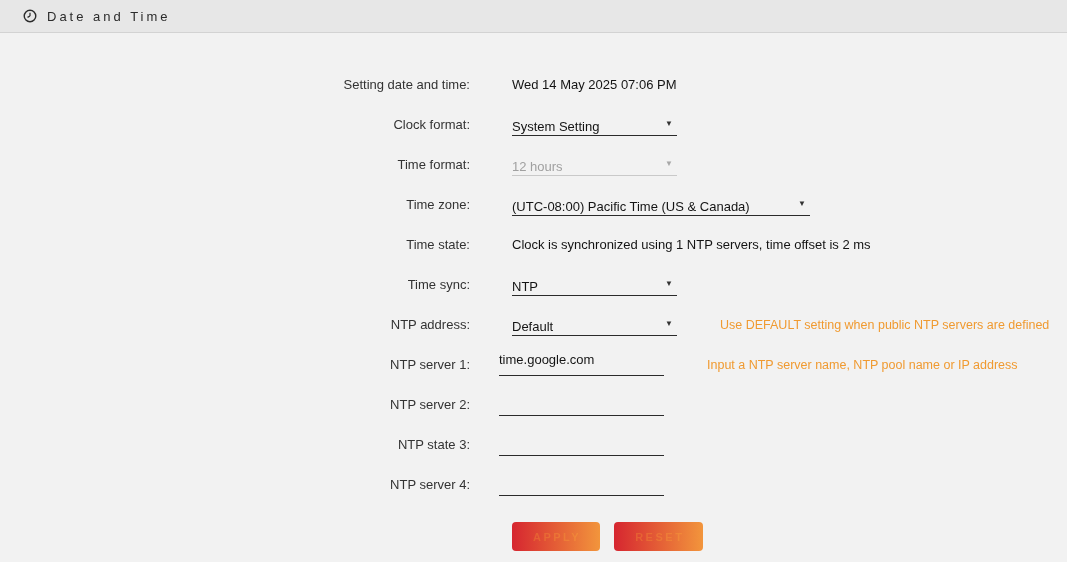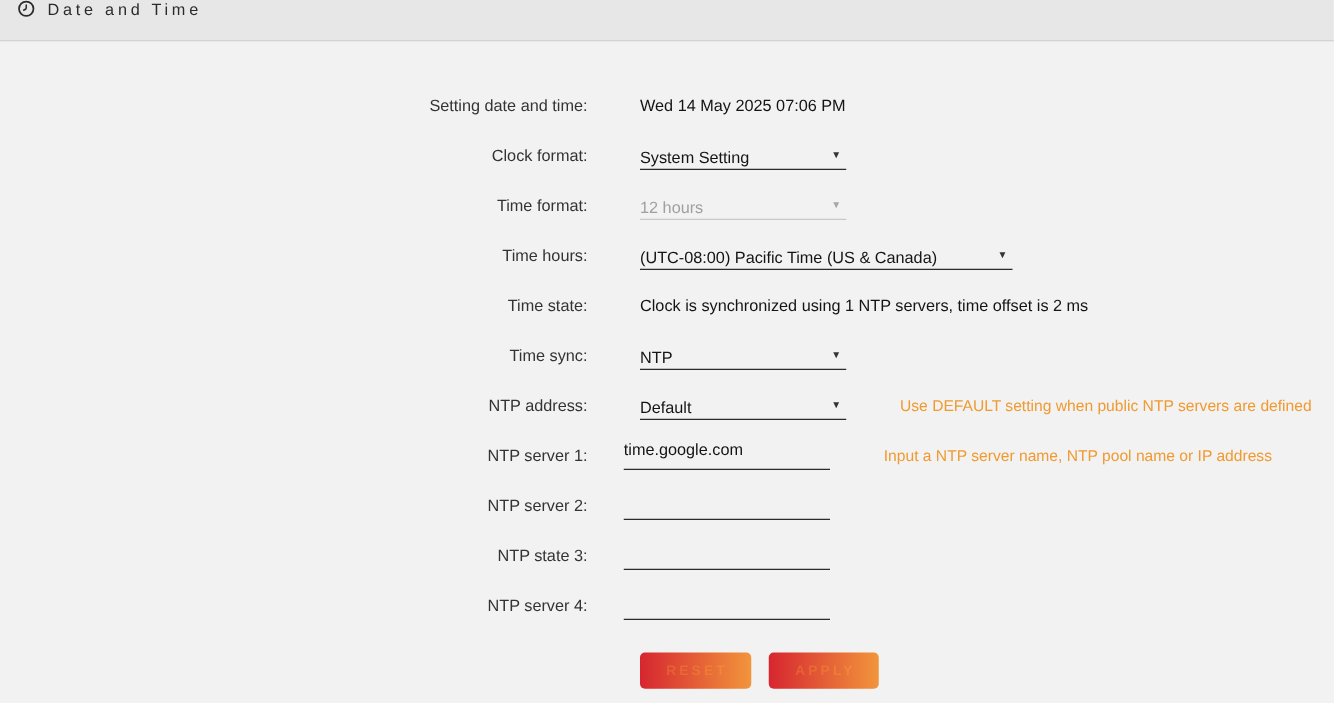--- a/index.html
+++ b/index.html
@@ -8,21 +8,22 @@
     background: #f2f2f2;
     font-family: "Liberation Sans", "DejaVu Sans", sans-serif;
     overflow: hidden;
   }
   
   .section-header {
     height: 33px;
     background: #e7e7e7;
     border-bottom: 1px solid #d3d3d3;
     display: flex;
-    padding-left: 14px;
+    align-items: center;
+    padding-left: 23px;
   }
   .section-header .clock-icon {
     width: 14px; height: 14px;
     margin-right: 10px;
     display: inline-flex;
   }
   .section-header .title {
     font-size: 13px;
     letter-spacing: 3px;
     color: #2b2b2b;
@@ -168,21 +169,21 @@
 
   <div class="row">
     <div class="label">Time format:</div>
     <div class="select disabled">
       <span class="select-value">12 hours</span>
       <span class="arrow">▼</span>
     </div>
   </div>
 
   <div class="row">
-    <div class="label">Time hours:</div>
+    <div class="label">Time zone:</div>
     <div class="select wide">
       <span class="select-value">(UTC-08:00) Pacific Time (US &amp; Canada)</span>
       <span class="arrow">▼</span>
     </div>
   </div>
 
   <div class="row">
     <div class="label">Time state:</div>
     <div class="field static-value">Clock is synchronized using 1 NTP servers, time offset is 2 ms</div>
   </div>
@@ -220,20 +221,20 @@
     <input class="text-input" type="text" value="" style="">
   </div>
 
   <div class="row">
     <div class="label">NTP server 4:</div>
     <input class="text-input" type="text" value="" style="">
   </div>
 
   <div class="button-row">
     <div class="grad-btn">
+      <div class="btn-inner">APPLY</div>
+    </div>
+    <div class="grad-btn">
       <div class="btn-inner">RESET</div>
     </div>
-    <div class="grad-btn">
-      <div class="btn-inner">APPLY</div>
-    </div>
   </div>
 
 </div>
 
 </body></html>

